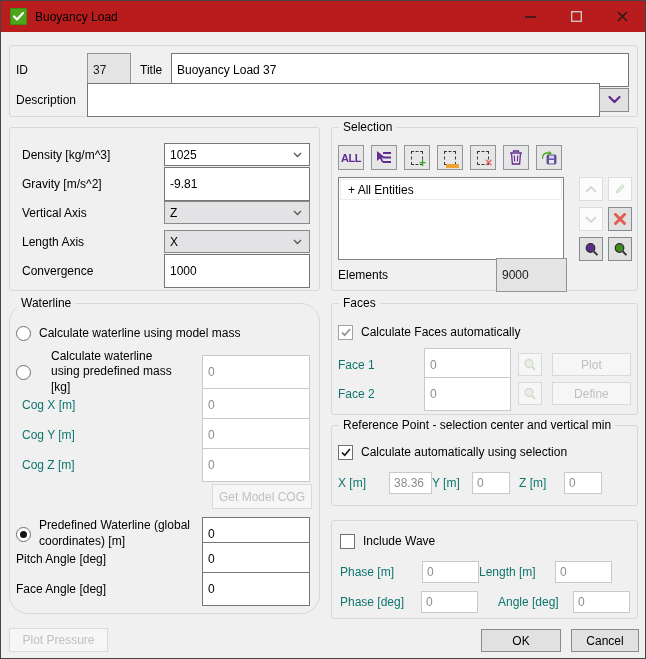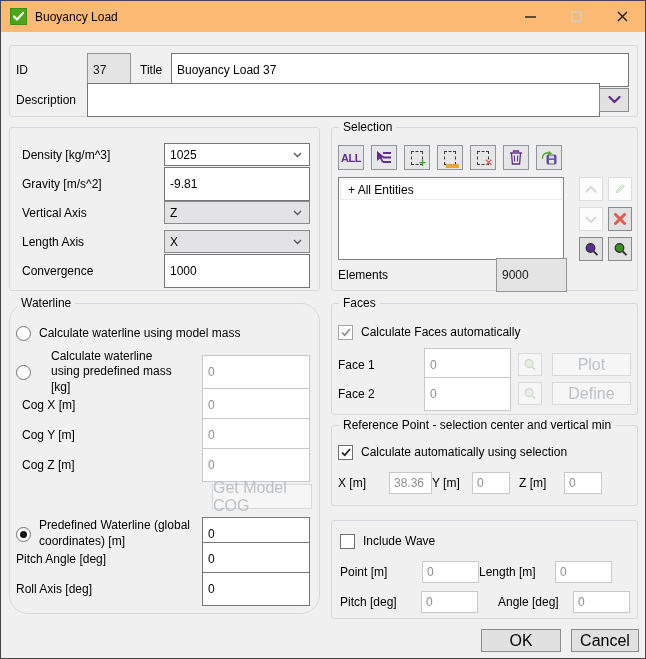--- a/index.html
+++ b/index.html
@@ -7,21 +7,21 @@
   body { font-family:"Liberation Sans", sans-serif; font-size:12px; color:#000; }
 
   .window {
     position:relative; width:646px; height:659px;
     background:#f0f0f0; border:1px solid #454545; overflow:hidden;
   }
 
   
   .titlebar {
     position:absolute; top:0; left:0; right:0; height:31px;
-    background:#fdba74; display:flex; align-items:center;
+    background:#b91c1c; display:flex; align-items:center;
   }
   .app-icon {
     width:17px; height:17px; margin-left:9px; background:#4ca619;
     border:1px solid #3f8d12; display:flex; align-items:center; justify-content:center;
   }
   .titlebar-text { margin-left:8px; font-size:12px; color:#000; }
   .caption-buttons { margin-left:auto; display:flex; height:100%; }
   .caption-btn { width:46px; height:100%; display:flex; align-items:center; justify-content:center; }
 
   
@@ -38,36 +38,36 @@
 
   .combo {
     height:23px; border:1px solid #767676; background:#fff;
     display:flex; align-items:center; justify-content:space-between; padding:0 7px 0 5px;
   }
   .combo.gray { background:#e3e3e5; border-color:#8a8a8a; }
 
   .btn {
     background:#e1e1e1; border:1px solid #878c90; color:#000;
     display:flex; align-items:center; justify-content:center;
-    font-family:"Liberation Sans", sans-serif; font-size:16px;
+    font-family:"Liberation Sans", sans-serif; font-size:12px;
   }
   .btn.dis { background:#f6f6f6; border-color:#d7dadc; color:#bdc1c4; }
 
   .check {
     width:15px; height:15px; background:#fff; border:1px solid #707070;
     display:inline-flex; align-items:center; justify-content:center; flex:0 0 auto;
   }
   .radio {
     width:15px; height:15px; border:1px solid #707070; border-radius:50%;
     background:#fff; position:relative; flex:0 0 auto;
   }
   .radio.selected::after { content:""; position:absolute; inset:3px; border-radius:50%; background:#141414; }
 
   .row { position:absolute; display:flex; align-items:center; }
-  .lbl.gray { color:#000000; }
+  .lbl.gray { color:#0f766e; }
 
   
   .tool-btn {
     width:26px; height:25px; background:#e7e7e7; border:1px solid #8f969c;
     display:flex; align-items:center; justify-content:center; position:relative;
   }
   .all-glyph { font-size:11px; font-weight:bold; color:#5f2d91; letter-spacing:-0.5px; }
   .marquee { width:12px; height:14px; border:1px dashed #3a3a3a; position:relative; }
   .marquee .tag { position:absolute; font-weight:bold; line-height:1; background:transparent; }
 
@@ -296,21 +296,21 @@
       <span class="radio selected"></span>
       <span class="lbl" style="width:152px; line-height:1.3;">Predefined Waterline (global coordinates) [m]</span>
       <input class="input" style="width: 108px; margin-left: auto;" value="0">
     </div>
 
     <div class="row" style="left:6px; top:243px; right:9px; height:23px;">
       <span class="lbl" style="flex:1;">Pitch Angle [deg]</span>
       <input class="input" style="width: 108px;" value="0">
     </div>
     <div class="row" style="left:6px; top:273px; right:9px; height:23px;">
-      <span class="lbl" style="flex:1;">Roll Axis [deg]</span>
+      <span class="lbl" style="flex:1;">Face Angle [deg]</span>
       <input class="input" style="width: 108px;" value="0">
     </div>
   </div>
 
   <div class="group" style="left:330px; top:302px; width:307px; height:112px;">
     <span class="group-title">Faces</span>
 
     <div class="row" style="left:6px; top:20px; height:16px; gap:8px;">
       <span class="check" style="border-color:#a3a3a3;">
         <svg width="10" height="9" viewBox="0 0 10 9">
@@ -367,29 +367,30 @@
     </div>
   </div>
 
   <div class="plain-box" style="left:330px; top:519px; width:307px; height:99px;">
     <div class="row" style="left:8px; top:12px; height:16px; gap:8px;">
       <span class="check off"></span>
       <span class="lbl">Include Wave</span>
     </div>
 
     <div class="row" style="left:8px; top:40px; right:7px; height:22px;">
-      <span class="lbl gray" style="width:82px;">Point [m]</span>
+      <span class="lbl gray" style="width:82px;">Phase [m]</span>
       <input class="input dis" style="width: 57px; height: 22px; padding: 0px 4px;" disabled="" value="0">
       <span class="lbl gray" style="width:76px;">Length [m]</span>
       <input class="input dis" style="width: 57px; height: 22px; padding: 0px 4px;" disabled="" value="0">
     </div>
     <div class="row" style="left:8px; top:70px; right:7px; height:22px;">
-      <span class="lbl gray" style="width:82px;">Pitch [deg]</span>
+      <span class="lbl gray" style="width:82px;">Phase [deg]</span>
       <input class="input dis" style="width: 57px; height: 22px; padding: 0px 4px;" disabled="" value="0">
       <span class="lbl gray" style="margin-left:20px; width:76px;">Angle [deg]</span>
       <input class="input dis" style="width: 57px; height: 22px; padding: 0px 4px;" disabled="" value="0">
     </div>
   </div>
 
+  <span class="btn dis" style="position:absolute; left:8px; top:627px; width:99px; height:24px;">Plot Pressure</span>
   <span class="btn" style="position:absolute; left:480px; top:628px; width:80px; height:23px;">OK</span>
   <span class="btn" style="position:absolute; left:570px; top:628px; width:68px; height:23px;">Cancel</span>
 
 </div>
 
 </body></html>

